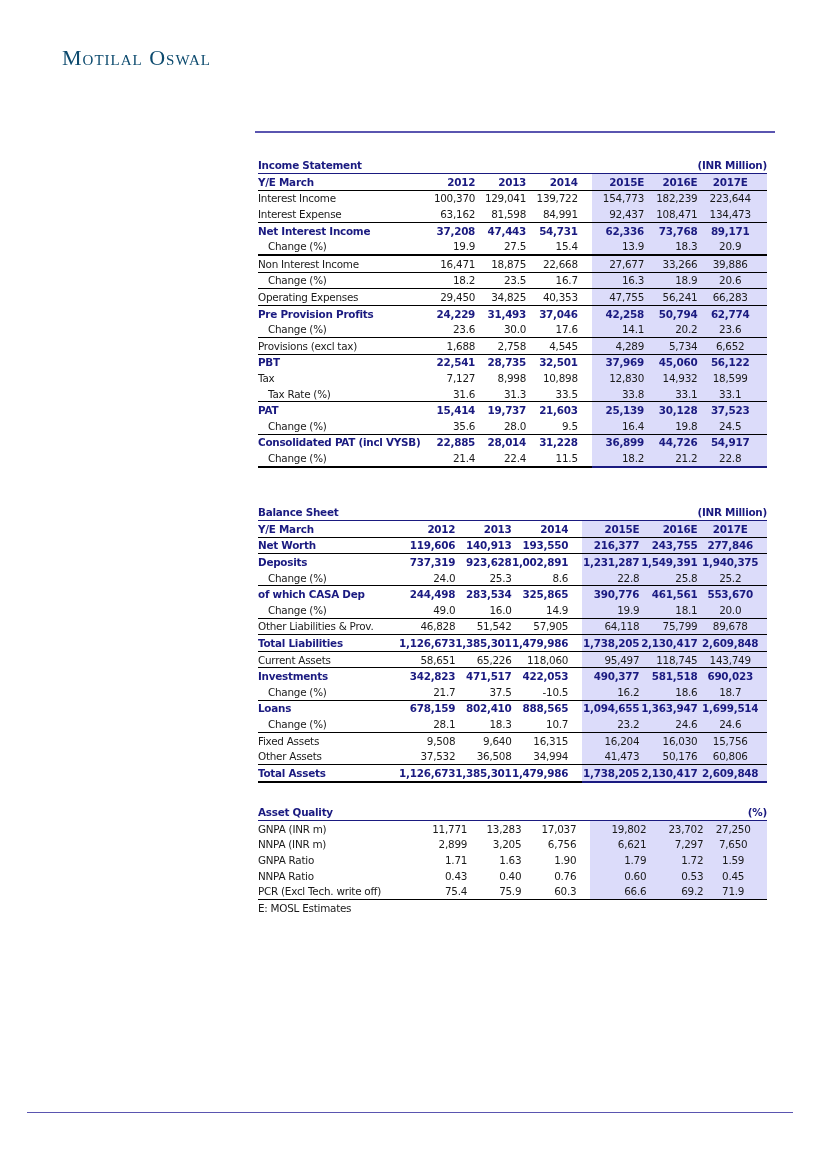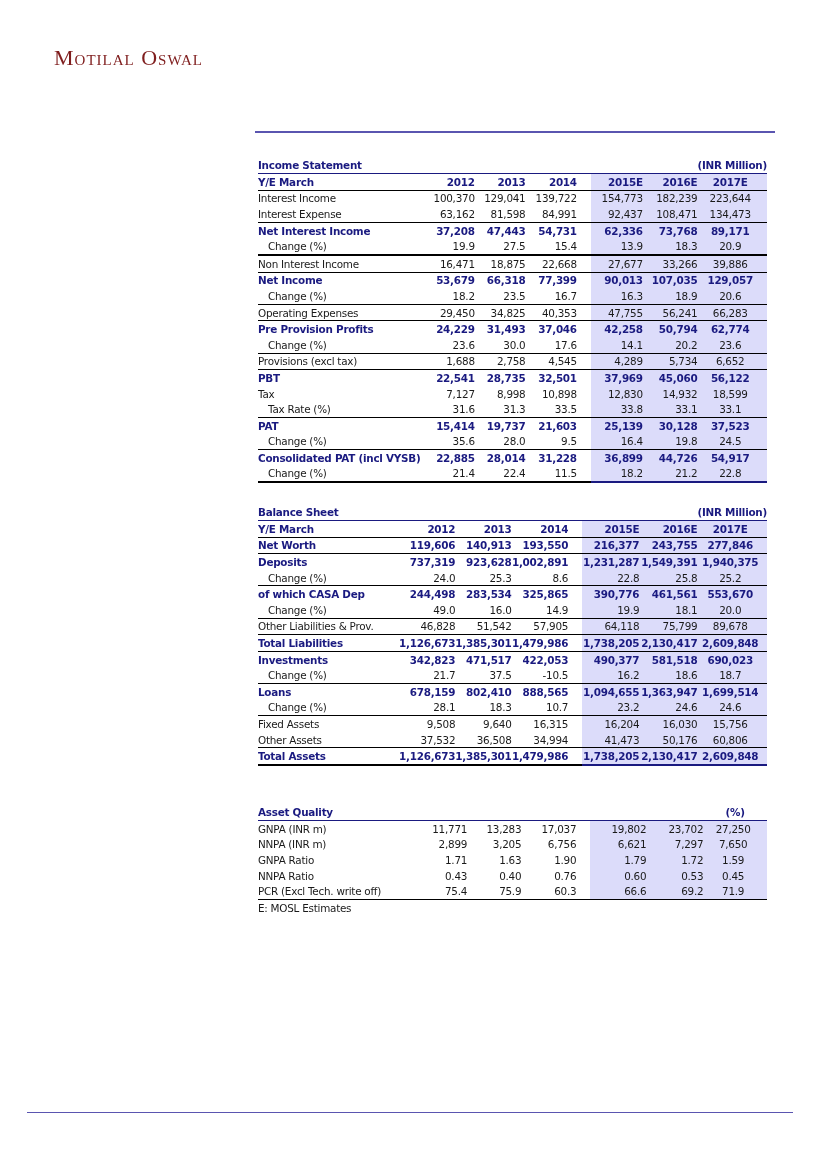--- a/index.html
+++ b/index.html
@@ -1,37 +1,37 @@
 <!DOCTYPE html>
 <html><head>
   <meta charset="utf-8">
   <style>
     html, body { margin: 0; padding: 0; background: #ffffff; }
     body { width: 827px; height: 1169px; position: relative; overflow: hidden;
            font-family: "DejaVu Sans", sans-serif; color: #1a1a1a; }
-    .logo { position: absolute; left: 54px; top: 45px;
+    .logo { position: absolute; left: 62px; top: 45px;
             font-family: "Liberation Serif", serif; font-size: 22px; letter-spacing: 1px;
-            color: #7f1d1d; font-variant: small-caps; }
+            color: #0c4a6e; font-variant: small-caps; }
     .top-rule { position: absolute; left: 255px; top: 131px; width: 520px; height: 2px; background: #5a55b0; }
     .bottom-rule { position: absolute; left: 27px; top: 1112px; width: 766px; height: 1px; background: #5a55b0; }
 
     .tbl { position: absolute; left: 258px; width: 509px; border-collapse: collapse;
            font-family: "DejaVu Sans", sans-serif; font-size: 10.4px; line-height: 14px; }
     .tbl td { padding: 0; height: 15.6px; white-space: nowrap; text-align: right;
               vertical-align: middle; letter-spacing: -0.25px; }
     .tbl td.lbl { text-align: left; width: 158px; }
     .tbl td.c2012 { width: 56px; }
     .tbl td.c2013 { width: 56px; }
     .tbl td.c2014 { width: 57px; padding-right: 14px; }
     .tbl td.est { background: #dcdcfa; width: 58px; }
     .tbl td.est.last { width: 62px; padding-right: 4px; text-align: center;}
     .tbl td.est.first { padding-right: 1px; }
 
     .title-row td { font-weight: bold; color: #1a1a80; height: 16px; }
-    .title-row td.unit { text-align: center; }
+    .title-row td.unit { text-align: right; }
     .title-row td { border-bottom: 1.5px solid #1a1a80; }
     .hdr-row td { font-weight: bold; color: #1a1a80; border-bottom: 1px solid #000; margin-top: 36px; }
     .bold td { font-weight: bold; color: #1a1a80; }
     .indent td.lbl { padding-left: 10px; }
     .sep td { border-bottom: 1px solid #000; }
     .thick td { border-bottom: 2.5px solid #000; }
     .thick-end td { border-bottom: 2.5px solid #000; }
     .thick-end td.est, .thick-end td.c2014b { border-bottom-color: #1a1a80; }
     .foot td { text-align: left; font-size: 10.4px; }
 
@@ -103,29 +103,20 @@
       </tr>
       <tr class="sep">
         <td class="lbl">Non Interest Income</td>
         <td class="c2012">16,471</td>
         <td class="c2013">18,875</td>
         <td class="c2014">22,668</td>
         <td class="est first">27,677</td>
         <td class="est">33,266</td>
         <td class="est last">39,886</td>
       </tr>
-      <tr class="bold">
-        <td class="lbl">Net Income</td>
-        <td class="c2012">53,679</td>
-        <td class="c2013">66,318</td>
-        <td class="c2014">77,399</td>
-        <td class="est first">90,013</td>
-        <td class="est">107,035</td>
-        <td class="est last">129,057</td>
-      </tr>
       <tr class="indent sep">
         <td class="lbl">Change (%)</td>
         <td class="c2012">18.2</td>
         <td class="c2013">23.5</td>
         <td class="c2014">16.7</td>
         <td class="est first">16.3</td>
         <td class="est">18.9</td>
         <td class="est last">20.6</td>
       </tr>
       <tr class="sep">
@@ -306,20 +297,29 @@
       </tr>
       <tr class="bold sep">
         <td class="lbl">Total Liabilities</td>
         <td class="c2012">1,126,673</td>
         <td class="c2013">1,385,301</td>
         <td class="c2014">1,479,986</td>
         <td class="est first">1,738,205</td>
         <td class="est">2,130,417</td>
         <td class="est last">2,609,848</td>
       </tr>
+      <tr class="sep">
+        <td class="lbl">Current Assets</td>
+        <td class="c2012">58,651</td>
+        <td class="c2013">65,226</td>
+        <td class="c2014">118,060</td>
+        <td class="est first">95,497</td>
+        <td class="est">118,745</td>
+        <td class="est last">143,749</td>
+      </tr>
       <tr class="bold">
         <td class="lbl">Investments</td>
         <td class="c2012">342,823</td>
         <td class="c2013">471,517</td>
         <td class="c2014">422,053</td>
         <td class="est first">490,377</td>
         <td class="est">581,518</td>
         <td class="est last">690,023</td>
       </tr>
       <tr class="indent sep">

